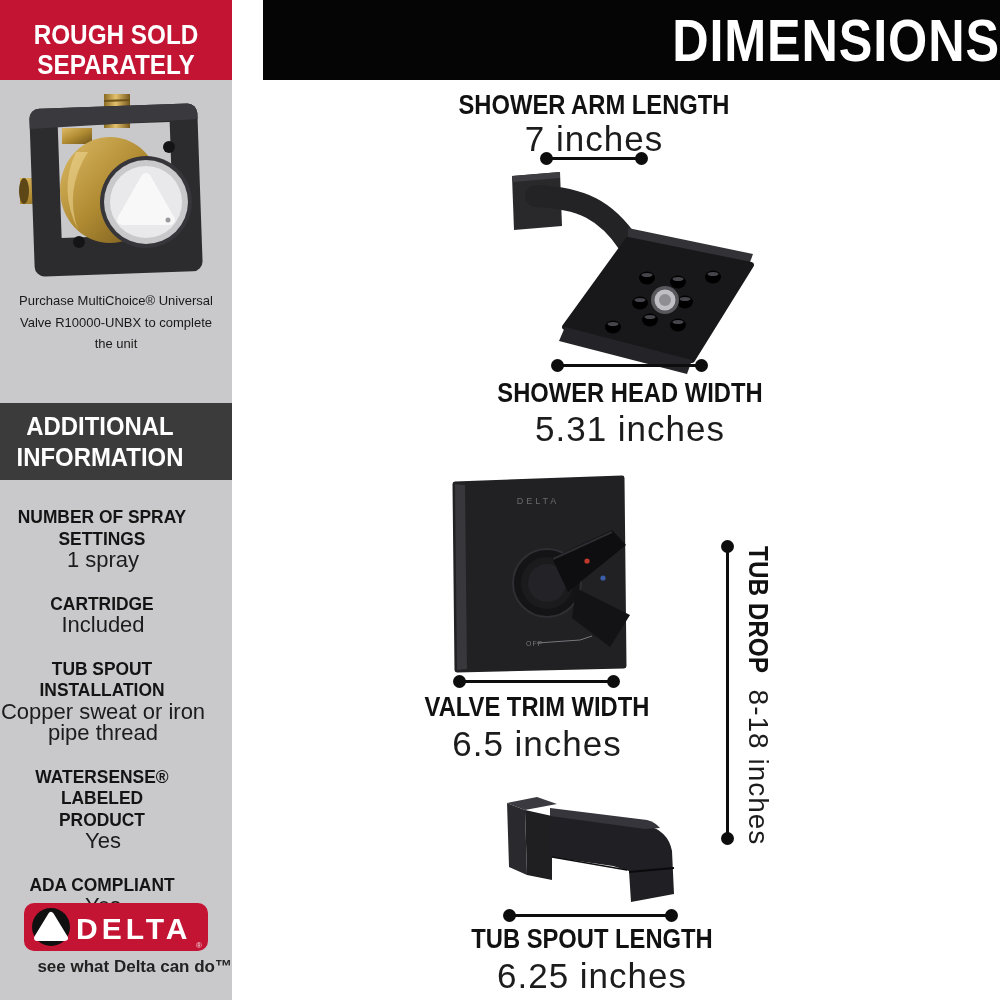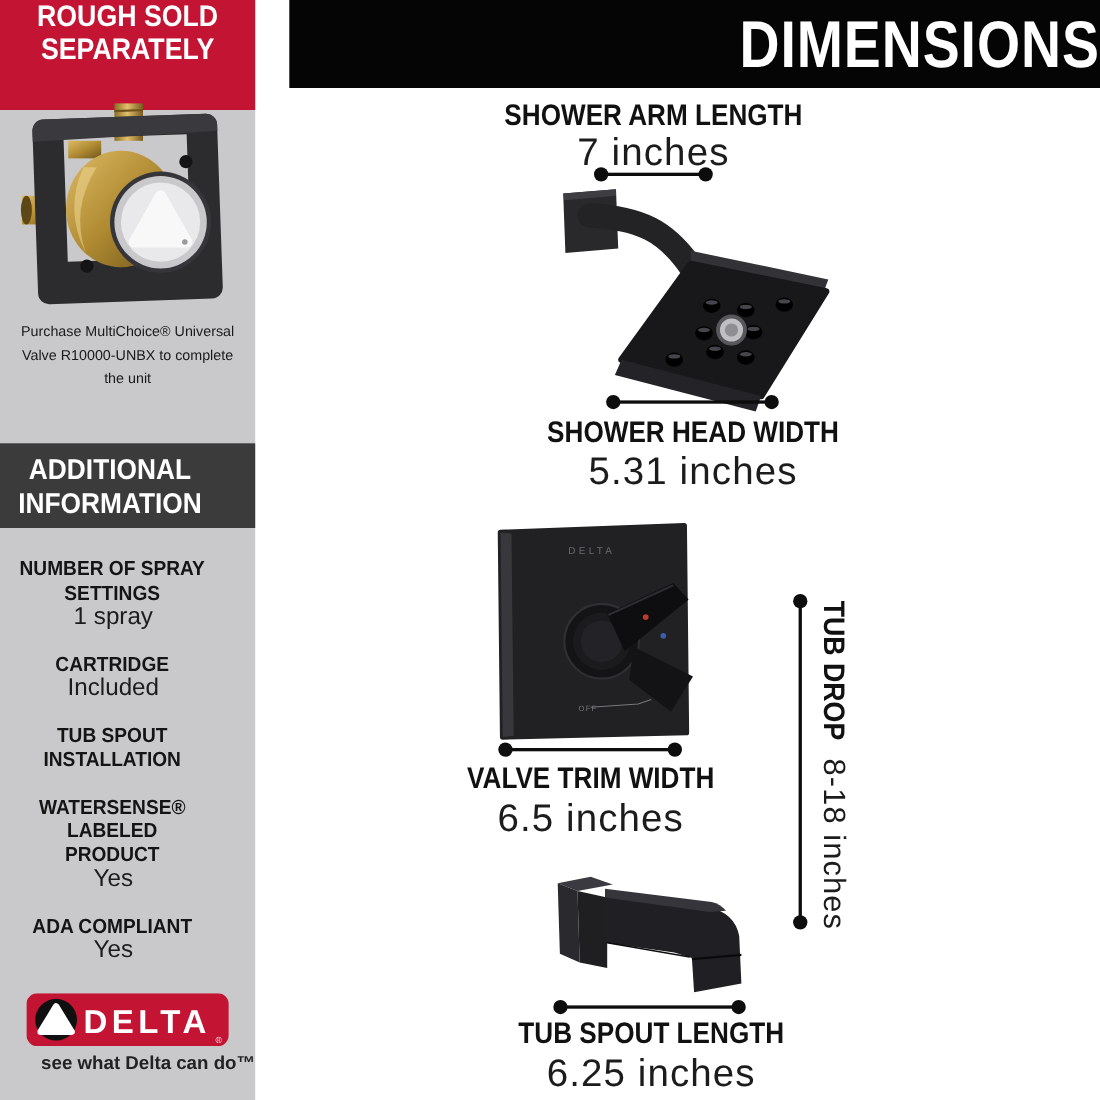--- a/index.html
+++ b/index.html
@@ -6,22 +6,22 @@
   html,body { width:1000px; height:1000px; }
   body {
     position:relative; width:1000px; height:1000px; overflow:hidden;
     background:#ffffff; font-family:"Liberation Sans", sans-serif;
   }
   .abs { position:absolute; }
 
   
   .sidebar { left:0; top:0; width:232px; height:1000px; background:#C9C9CB; }
   .red-bar {
-    left:0; top:0; width:232px; height:100px; background:#C41434;
-    display:flex; align-items:flex-start; justify-content:center;
+    left:0; top:0; width:232px; height:80px; background:#C41434;
+    display:flex; align-items:flex-end; justify-content:center;
   }
   .red-bar .txt {
     width:192px; text-align:center; color:#fff; font-weight:bold;
     font-size:27px; line-height:30px; transform:scaleX(0.9);
   }
   .note {
     left:13px; top:290px; width:206px; text-align:center;
     font-size:13px; line-height:21.5px; color:#191919;
   }
   .info-bar {
@@ -161,20 +161,21 @@
   <div class="spec">
     <div class="s-label">NUMBER OF SPRAY SETTINGS</div>
     <div class="s-value">1 spray</div>
   </div>
   <div class="spec">
     <div class="s-label">CARTRIDGE</div>
     <div class="s-value">Included</div>
   </div>
   <div class="spec">
     <div class="s-label">TUB SPOUT INSTALLATION</div>
+    <div class="s-value">Copper sweat or iron pipe thread</div>
   </div>
   <div class="spec">
     <div class="s-label">WATERSENSE® LABELED PRODUCT</div>
     <div class="s-value">Yes</div>
   </div>
   <div class="spec">
     <div class="s-label">ADA COMPLIANT</div>
     <div class="s-value">Yes</div>
   </div>
 </div>

